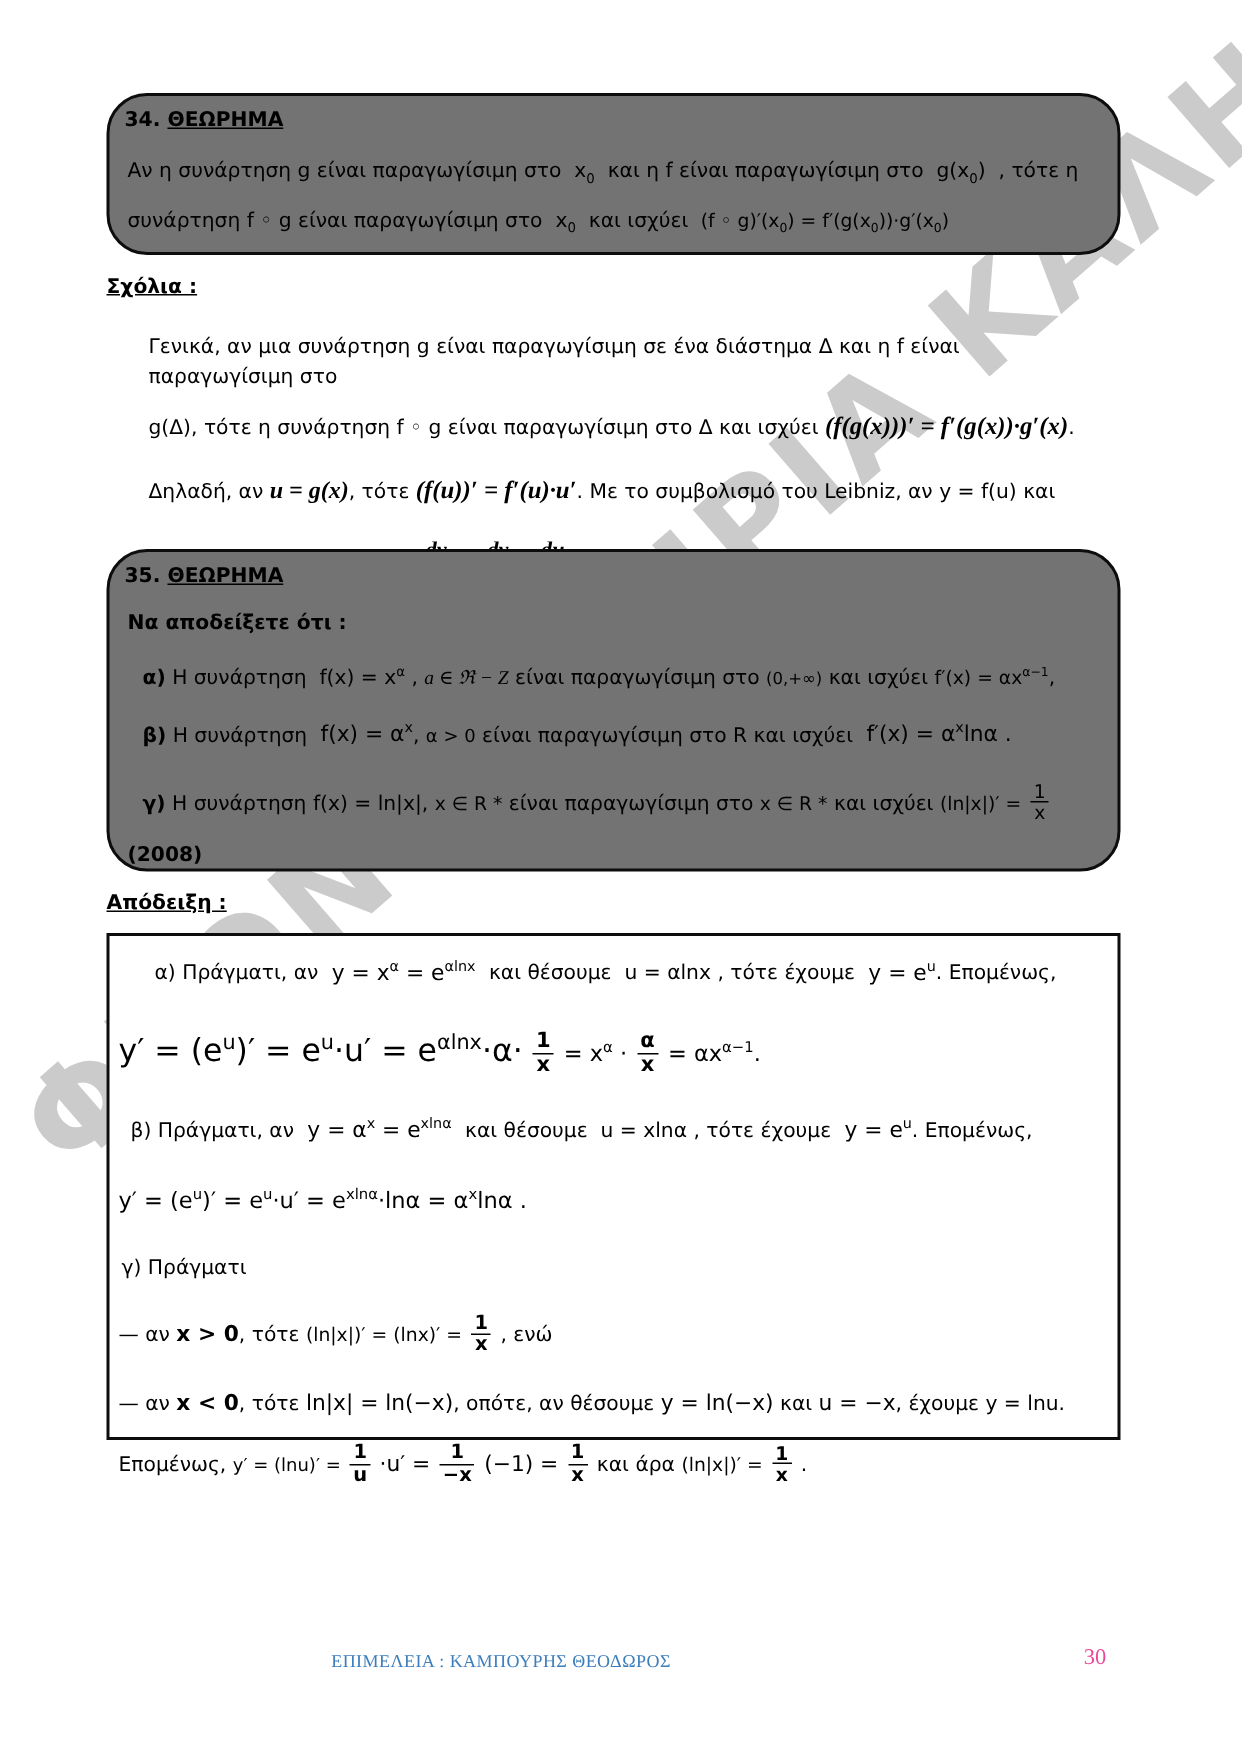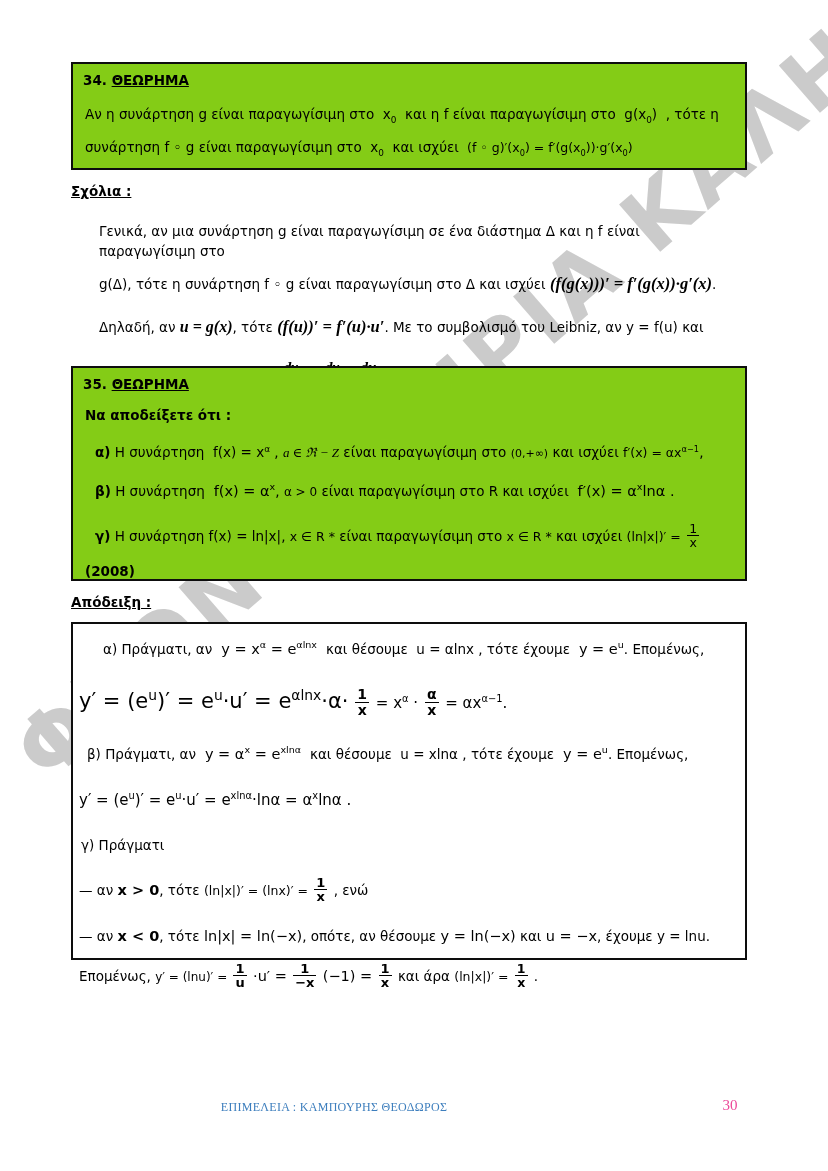--- a/index.html
+++ b/index.html
@@ -66,21 +66,21 @@
   .content-col {
     position: absolute;
     left: 71px;
     width: 676px;
   }
 
   .boxed {
     border: 2.5px solid #0d0d0d;
     box-sizing: border-box;
   }
-  .box-gray { background: #84cc16; }
+  .box-gray { background: #737373; border-radius: 27px; }
   .box-white { background: #ffffff; }
 
   .box-title {
     font-weight: bold;
     font-size: 13.5px;
     padding: 8px 0 0 10px;
   }
   .box-title u { text-decoration: underline; }
 
   .para {

